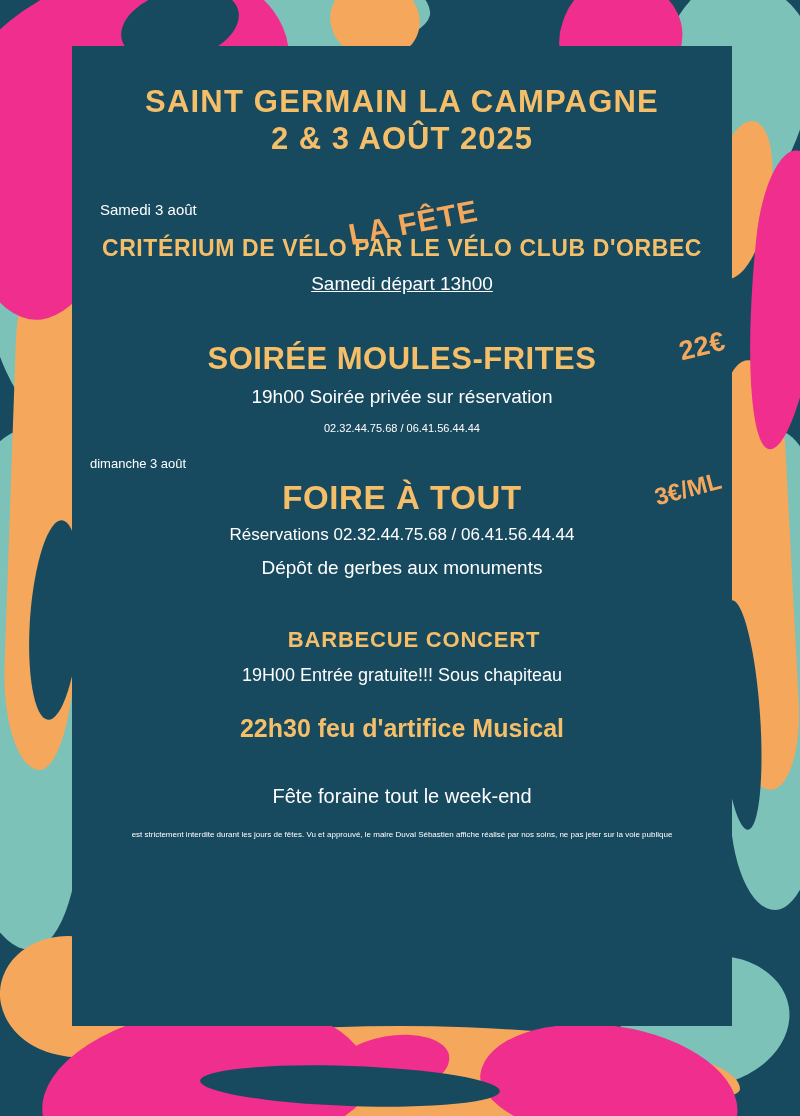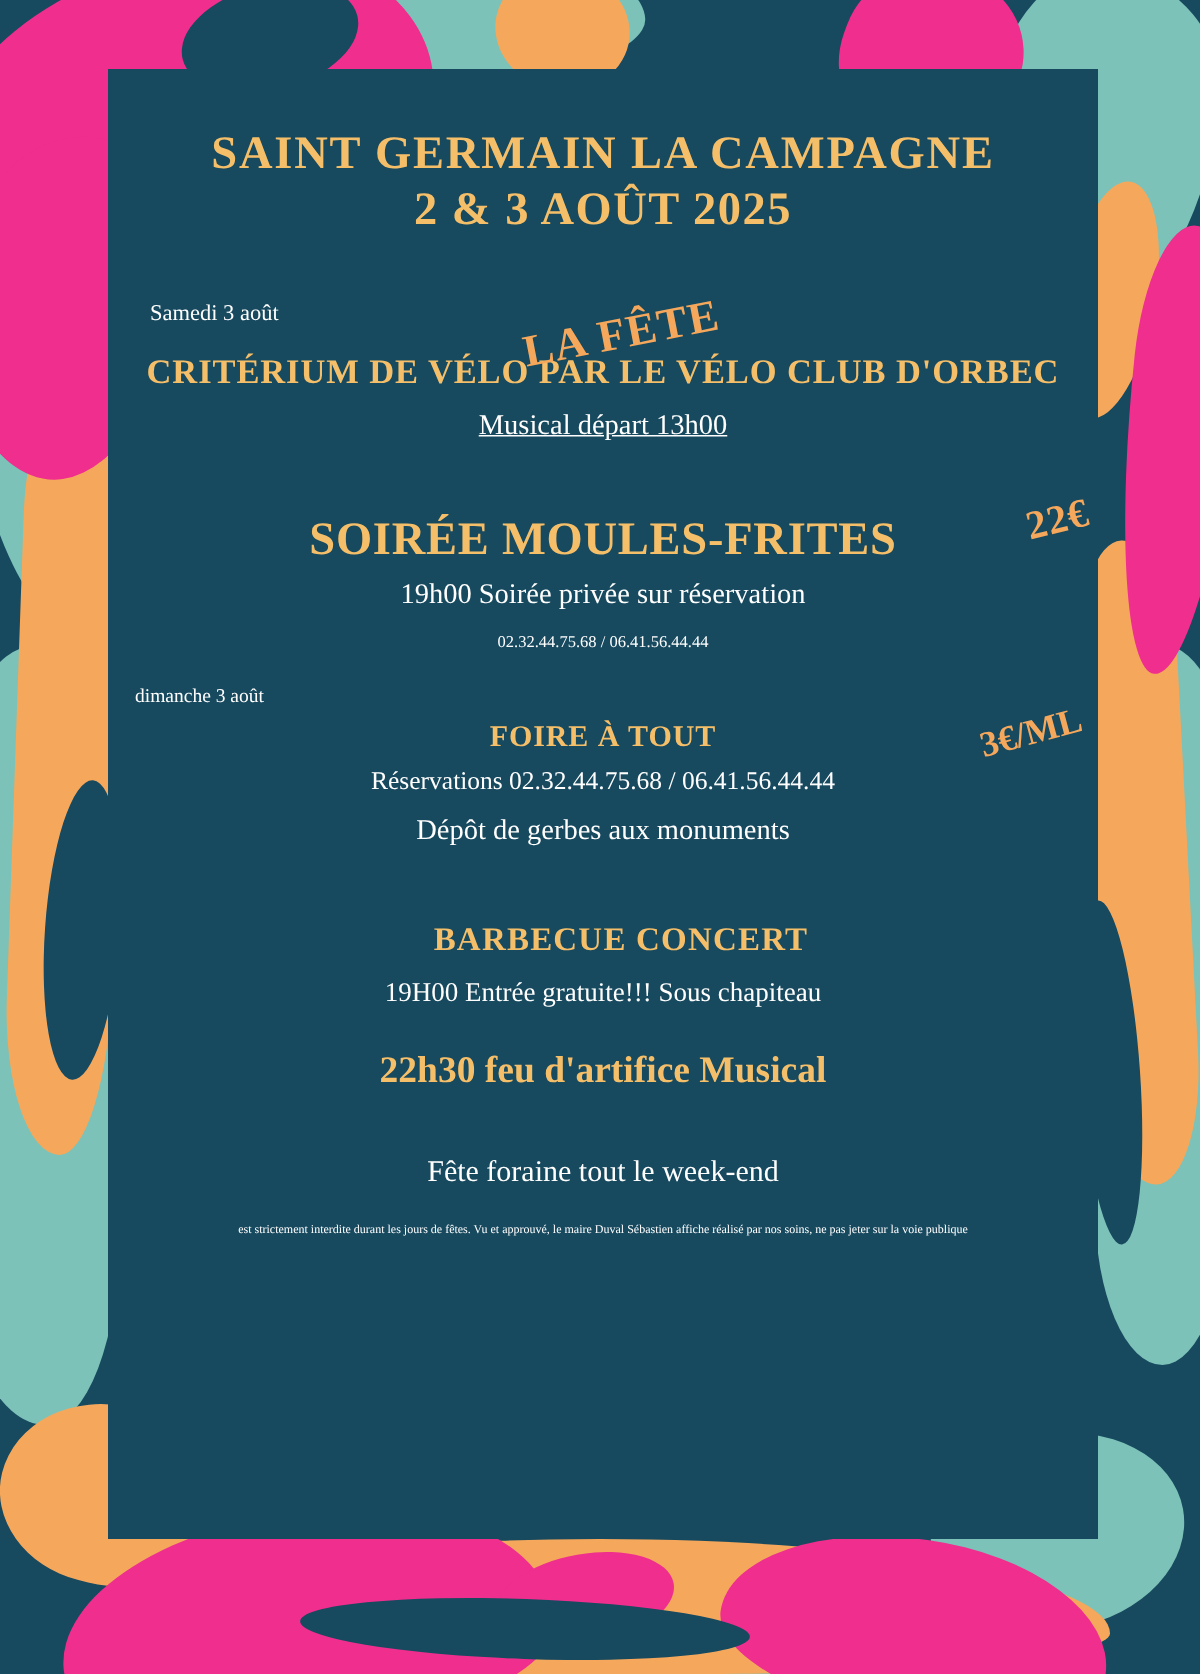--- a/index.html
+++ b/index.html
@@ -6,21 +6,21 @@
     margin: 0;
     padding: 0;
     background: #1a4d63;
   }
   .poster {
     position: relative;
     width: 800px;
     height: 1116px;
     overflow: hidden;
     background: #000000;
-    font-family: Liberation Serif, serif;
+    font-family: Liberation Sans, sans-serif;
   }
 
   
   .bg {
     position: absolute;
     inset: 0;
     overflow: hidden;
   }
   .stroke {
     position: absolute;
@@ -328,21 +328,21 @@
     margin-top: 14px;
   }
 
   .foire-wrap {
     position: relative;
     margin-top: 8px;
   }
   .foire {
     color: #f5bf6a;
     font-weight: bold;
-    font-size: 20px;
+    font-size: 33px;
     letter-spacing: 0.6px;
   }
   .price-ml {
     position: absolute;
     right: 10px;
     top: -4px;
     color: #f5a85c;
     font-weight: bold;
     font-size: 24px;
     transform: rotate(-15deg);
@@ -445,21 +445,21 @@
     <div class="title">
       <div>SAINT GERMAIN LA CAMPAGNE</div>
       <div class="line2">2 &amp; 3 AOÛT 2025</div>
     </div>
 
     <div class="lafete">LA FÊTE</div>
 
     <div class="day-label">Samedi 3 août</div>
 
     <div class="h-orange">CRITÉRIUM DE VÉLO PAR LE VÉLO CLUB D'ORBEC</div>
-    <div class="underline-line">Musical départ 13h00</div>
+    <div class="underline-line">Samedi départ 13h00</div>
 
     <div class="soiree">
       <span>SOIRÉE MOULES-FRITES</span>
       <span class="price-22">22€</span>
     </div>
 
     <div class="body-line">19h00 Soirée privée sur réservation</div>
     <div class="body-small">02.32.44.75.68 / 06.41.56.44.44</div>
 
     <div class="day-label-2">dimanche 3 août</div>

